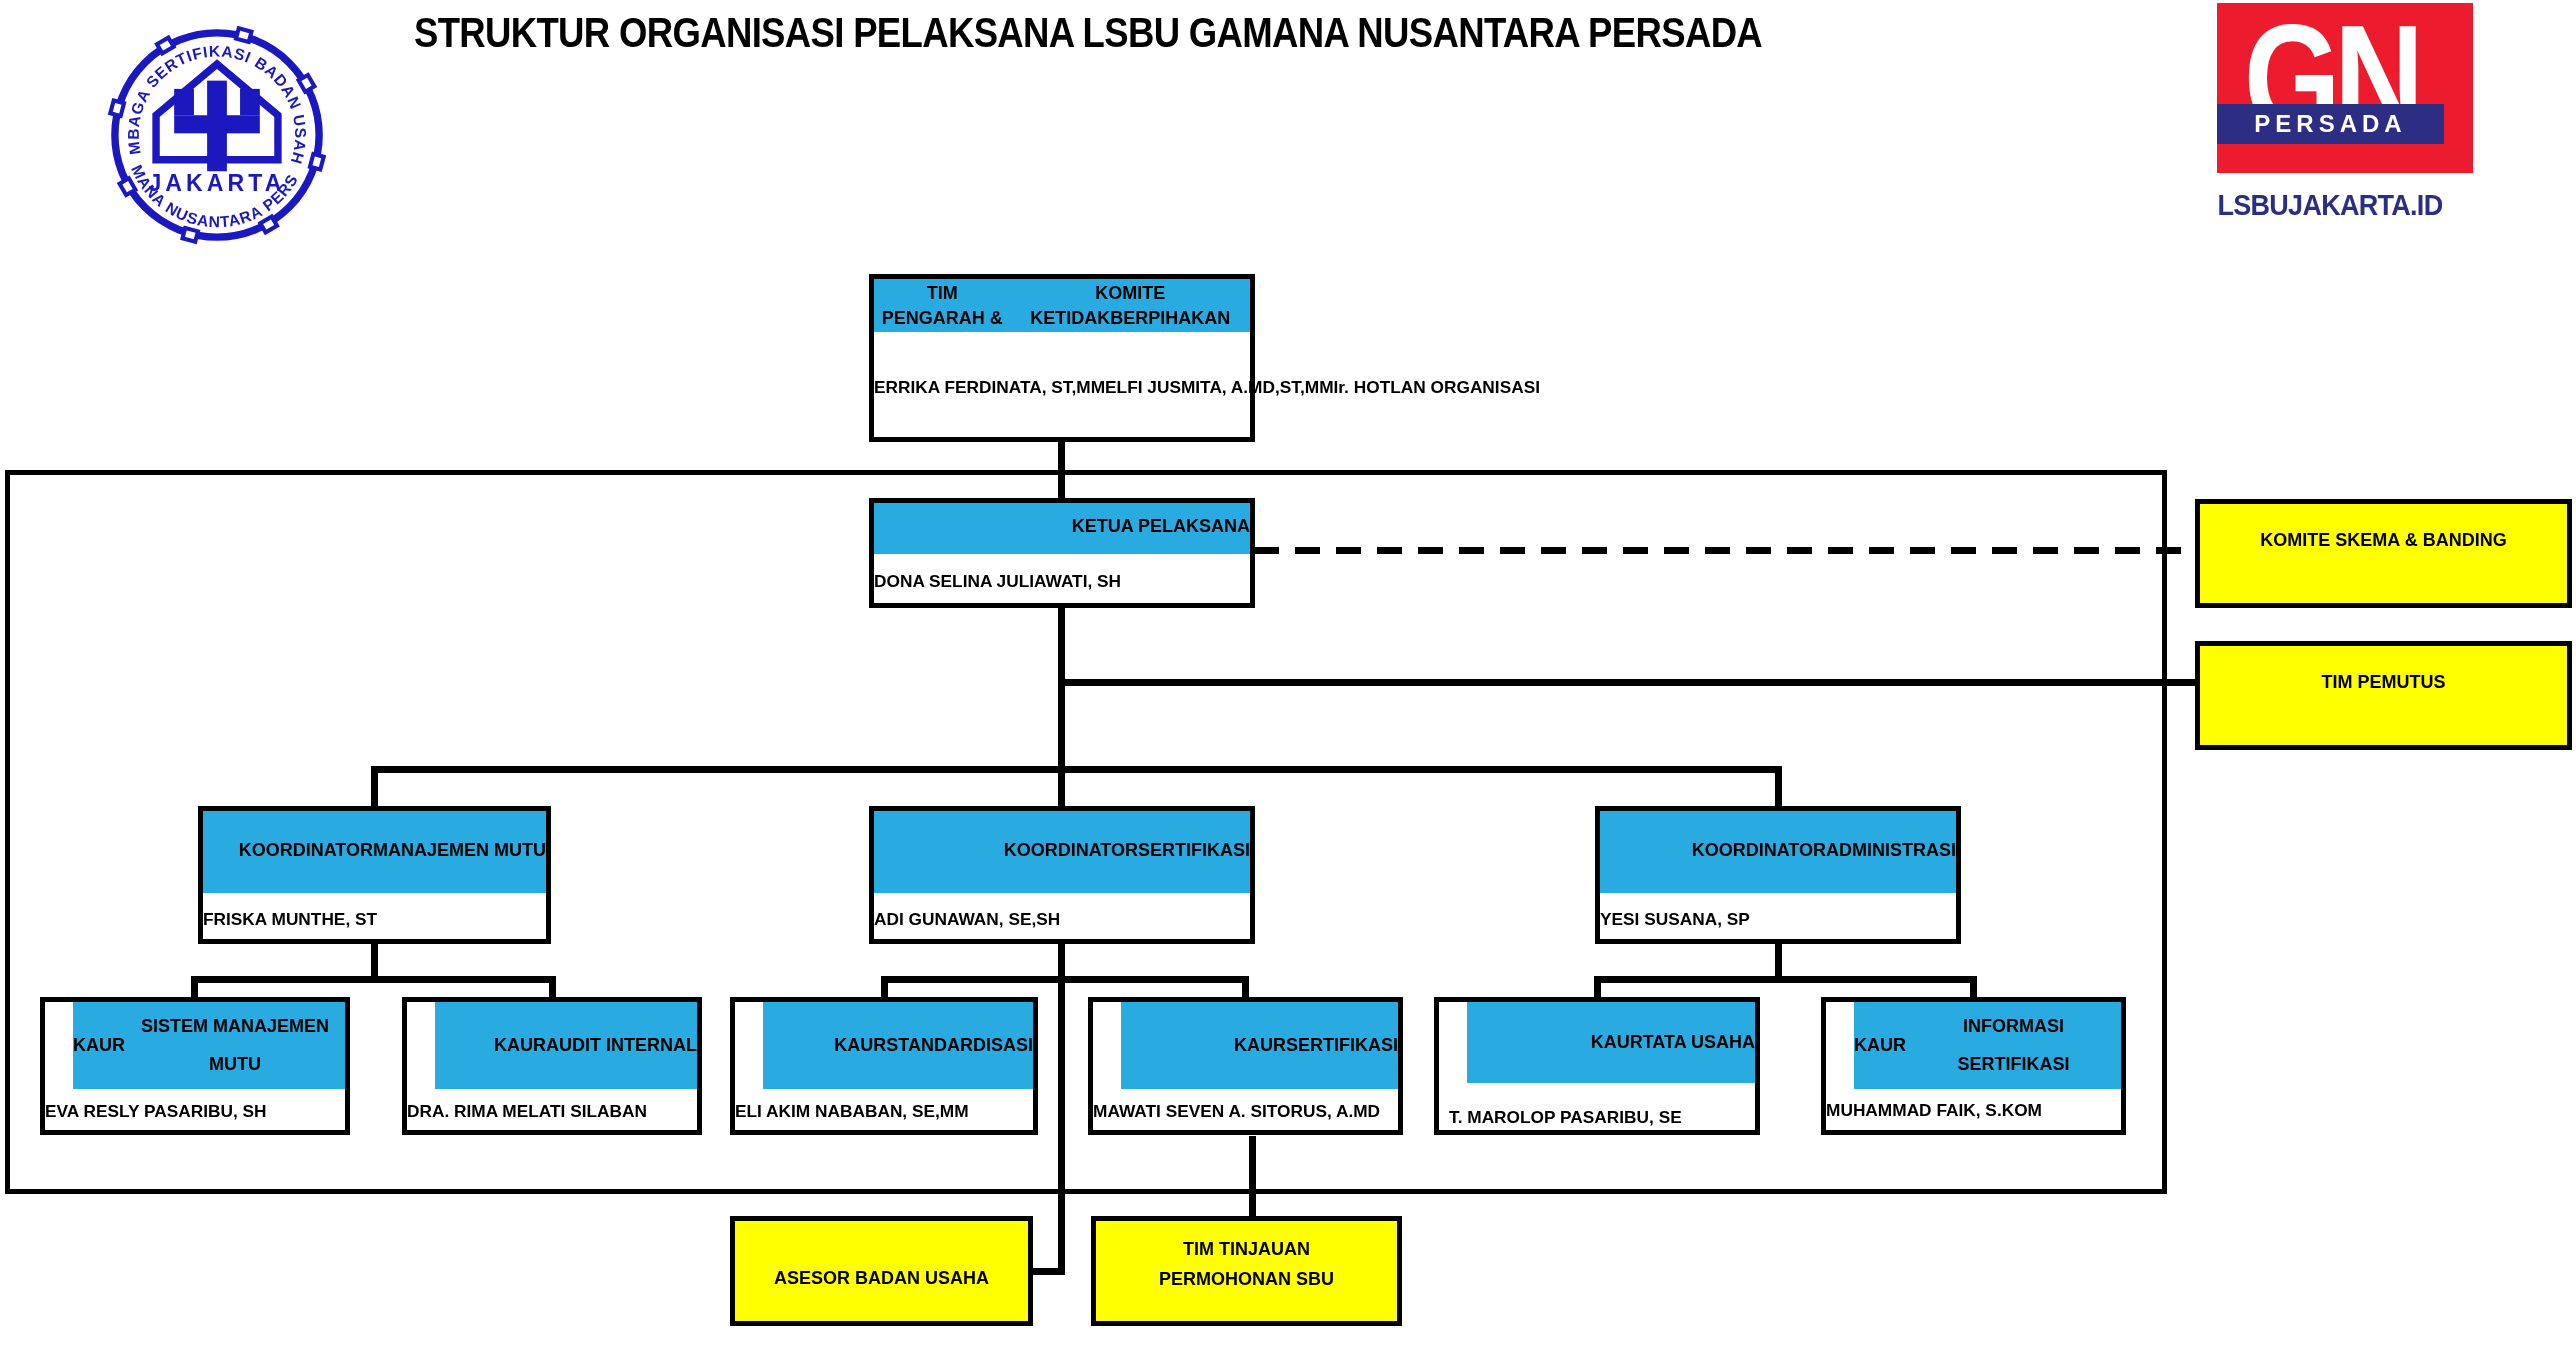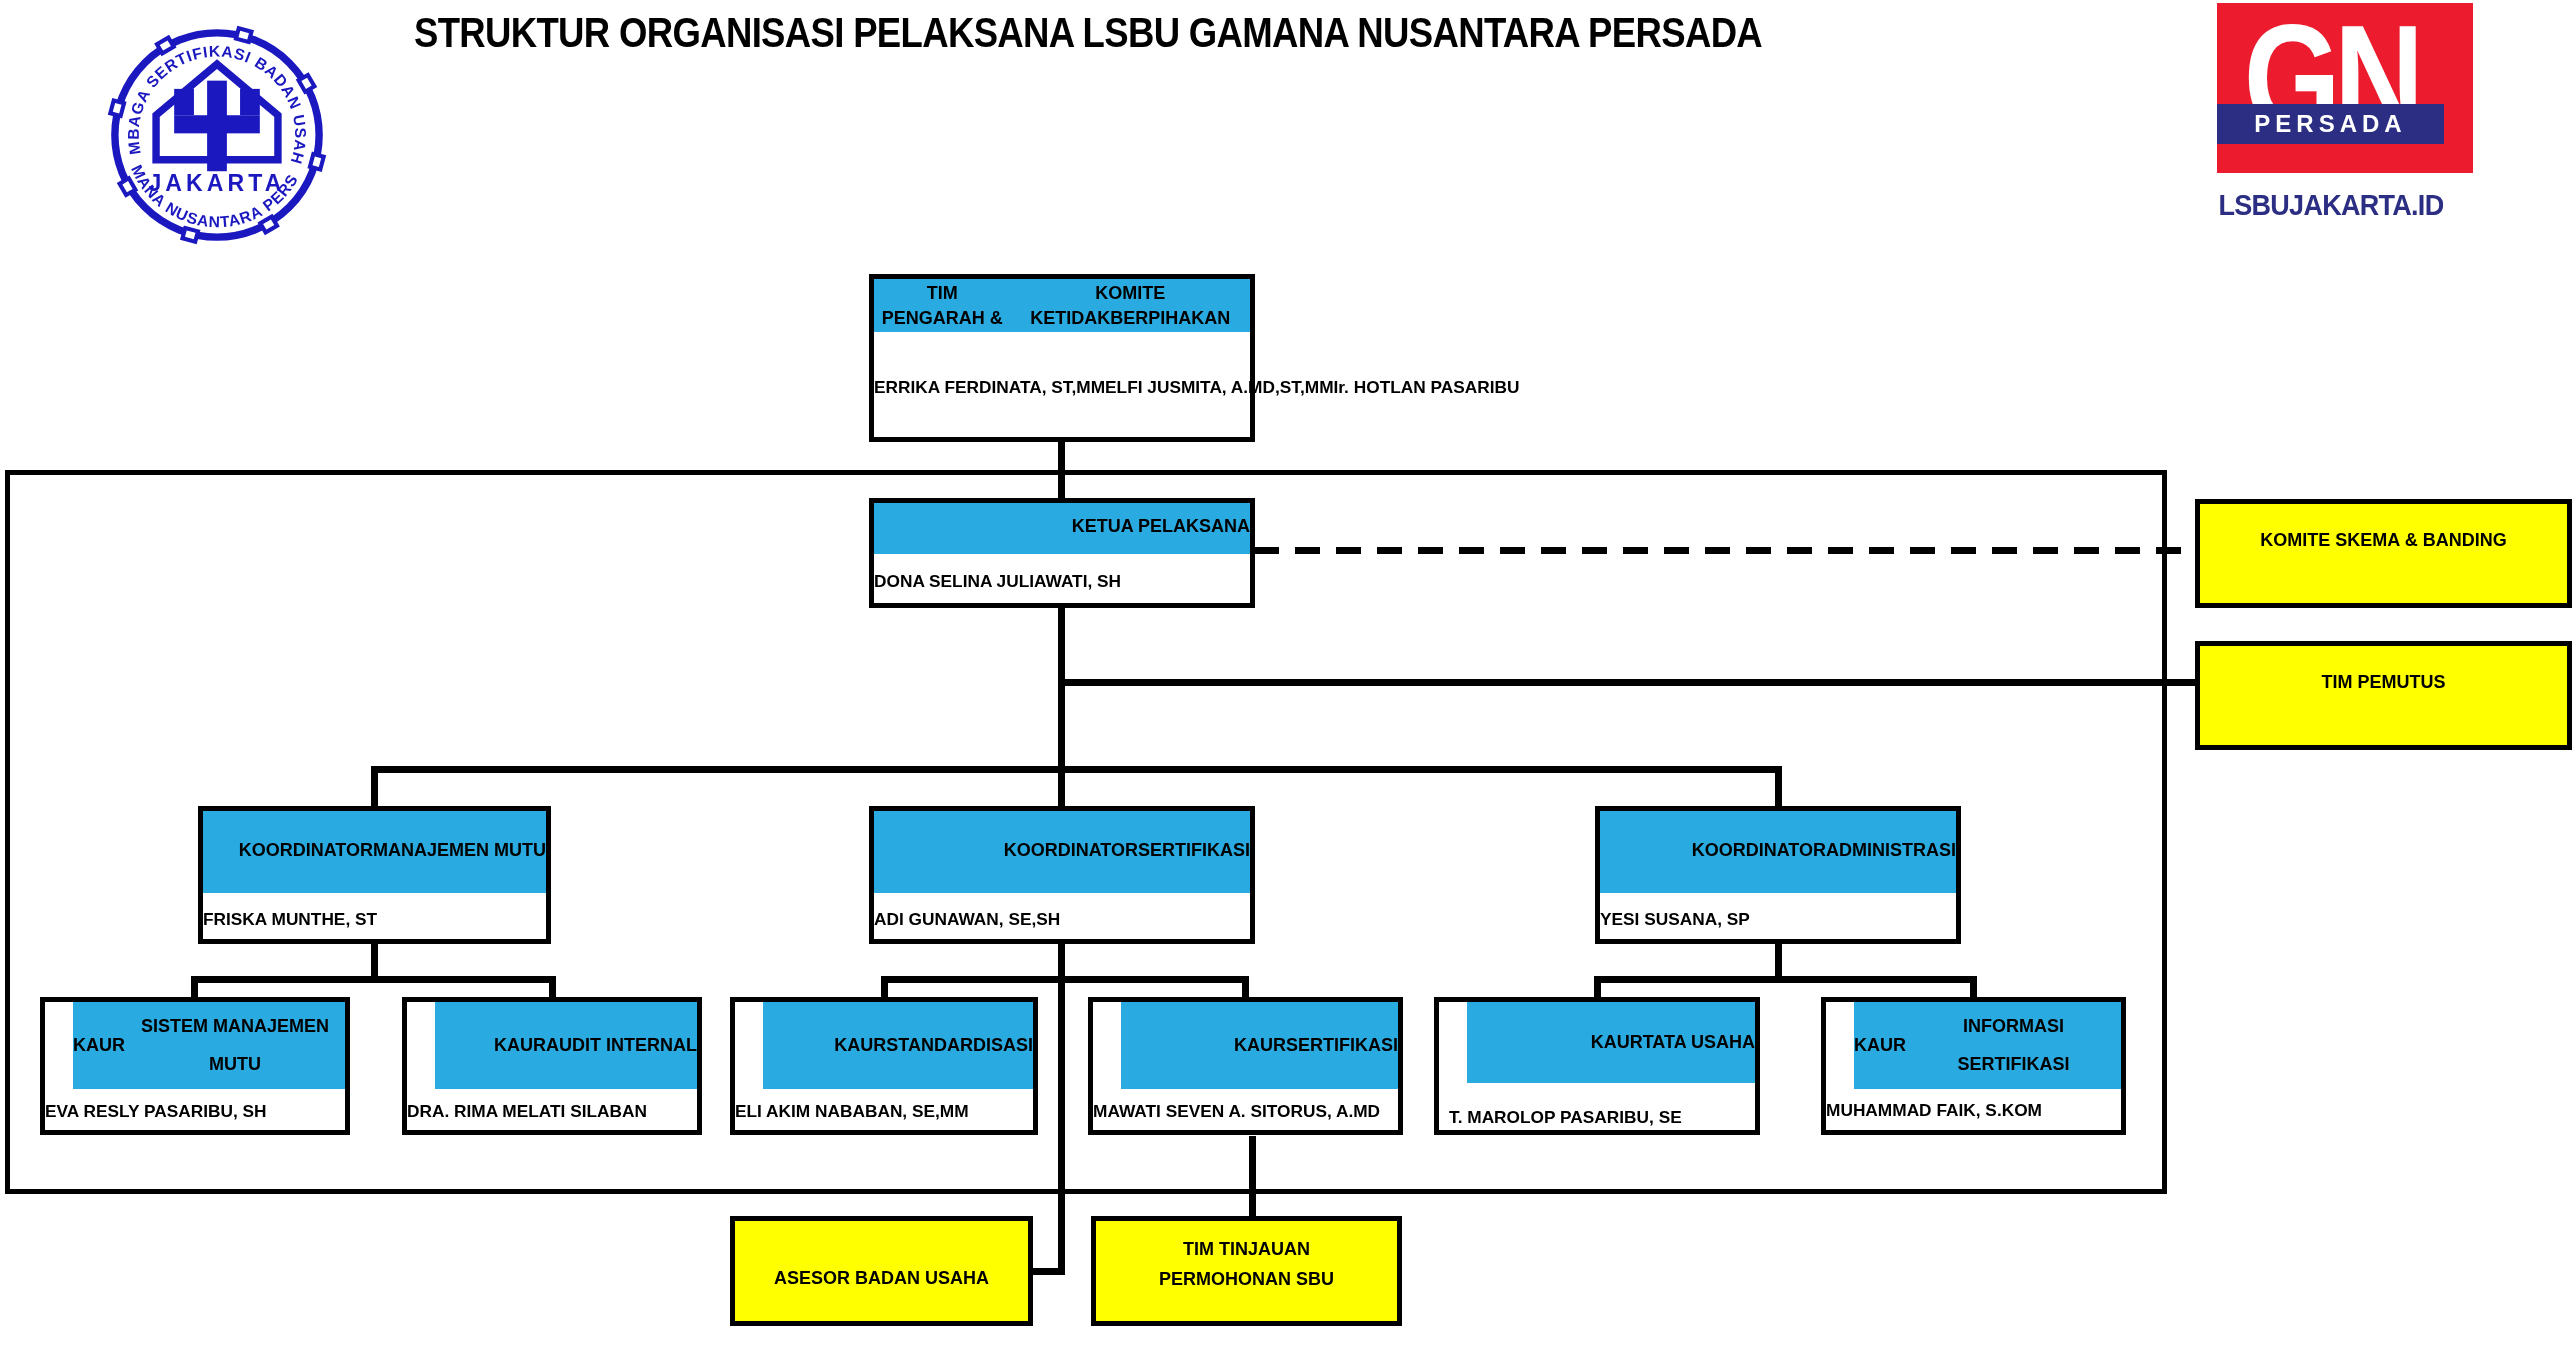--- a/index.html
+++ b/index.html
@@ -44,21 +44,21 @@
   .seal{position:absolute;left:105px;top:23px;width:224px;height:224px;}
   .seal text{font-family:"Liberation Sans", sans-serif;font-weight:bold;fill:var(--logo-blue);}
 
   .gnlogo{position:absolute;left:2217px;top:3px;width:256px;height:170px;background:var(--logo-red);z-index:2;}
   .gnlogo .gn{position:absolute;left:0;top:-10px;width:227px;height:170px;text-align:center;
               font-size:152px;line-height:170px;font-weight:bold;color:#ffffff;
               transform:scaleX(0.82);transform-origin:center;letter-spacing:-8.2px;}
   .gnlogo .band{position:absolute;left:0;top:101px;width:227px;height:40px;background:var(--logo-navy);
                 display:flex;align-items:center;justify-content:center;
                 color:#ffffff;font-weight:bold;font-size:24px;letter-spacing:5px;}
-  .gncaption{position:absolute;left:2205px;top:188px;width:251px;text-align:center;
+  .gncaption{position:absolute;left:2205px;top:188px;width:251px;
              font-size:30px;font-weight:bold;color:var(--logo-navy);white-space:nowrap;}
   .gncaption > span{display:inline-block;transform:scaleX(0.9);transform-origin:center;letter-spacing:-0.8px;}
 </style>
 </head>
 <body>
 
 <div id="canvas">
 
   <div class="title">
     <span>STRUKTUR ORGANISASI PELAKSANA LSBU GAMANA NUSANTARA PERSADA</span>
@@ -130,21 +130,21 @@
   <div class="vline" style="left:1249px;top:1136px;width:6.6px;height:86px;"></div>
 
   <div class="obox" style="left:869px;top:274px;width:386px;height:168px;">
     <div class="hdr center" style="height:53px;">
       <span>TIM PENGARAH &amp;</span>
       <span>KOMITE KETIDAKBERPIHAKAN</span>
     </div>
     <div class="bd">
       <span>ERRIKA FERDINATA, ST,MM</span>
       <span>ELFI JUSMITA, A.MD,ST,MM</span>
-      <span>Ir. HOTLAN PASARIBU</span>
+      <span>Ir. HOTLAN ORGANISASI</span>
     </div>
   </div>
 
   <div class="obox" style="left:869px;top:498px;width:386px;height:110px;">
     <div class="hdr" style="height:51px;">
       <span>KETUA PELAKSANA</span>
     </div>
     <div class="bd">
       <span>DONA SELINA JULIAWATI, SH</span>
     </div>

